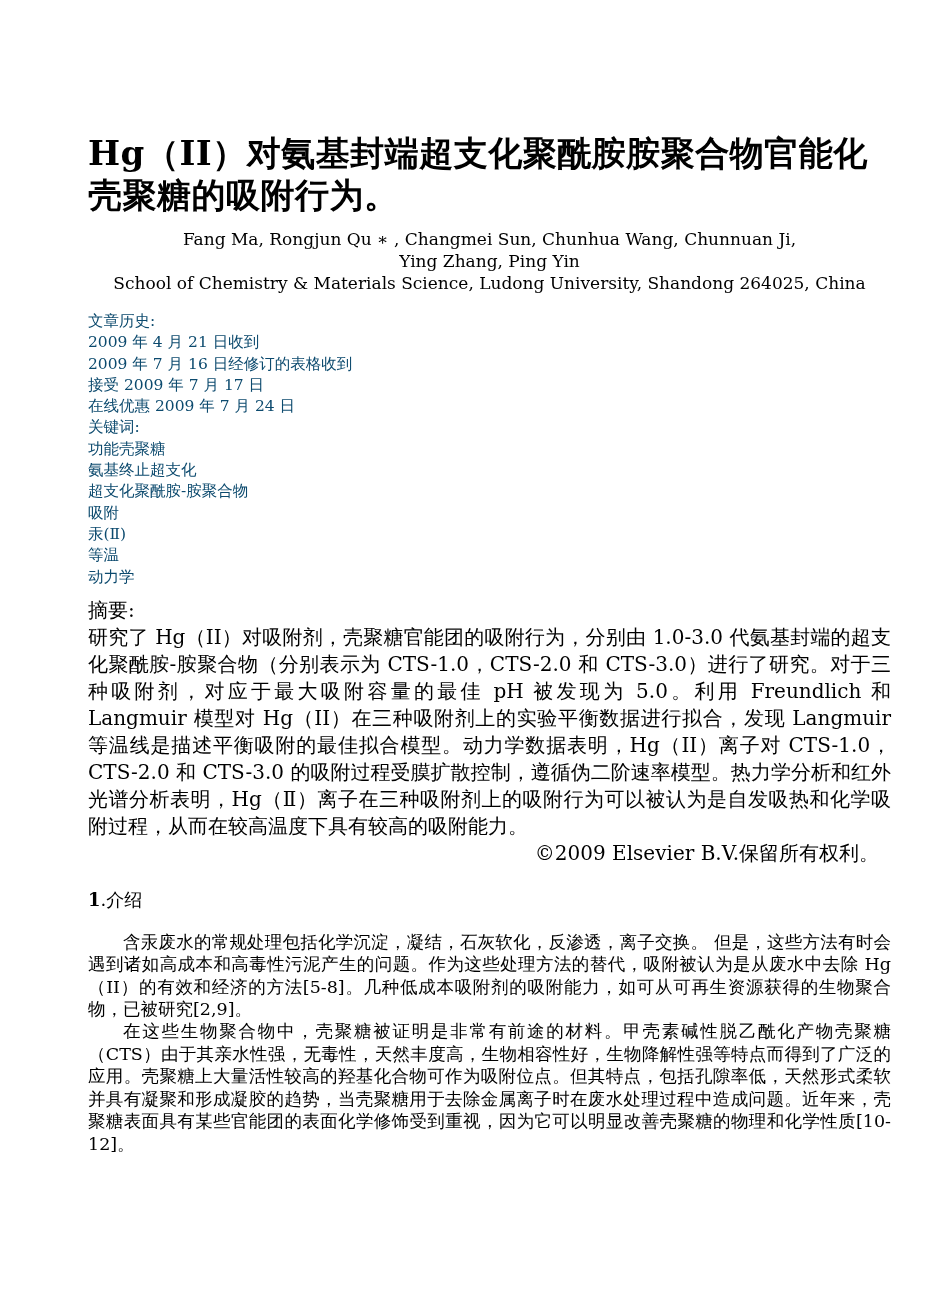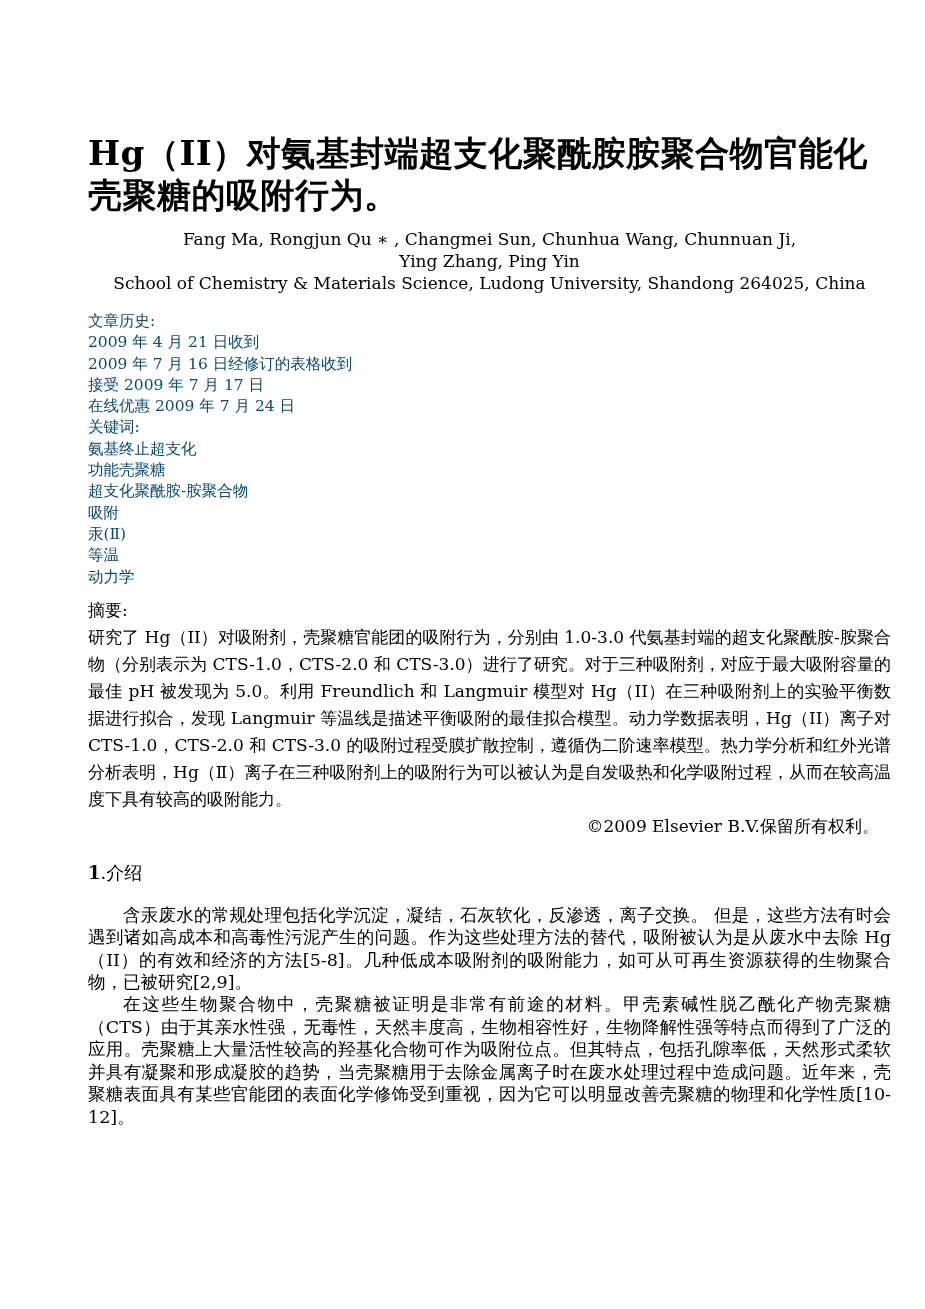--- a/index.html
+++ b/index.html
@@ -36,21 +36,21 @@
   .authors-block div { margin: 0; text-align: center; }
   .meta-block {
     margin-top: 17px;
     color: #0c4a6e;
     font-size: 15.5px;
     line-height: 21.3px;
   }
   .meta-block div { margin: 0; }
   .abstract-block {
     margin-top: 9px;
-    font-size: 17px;
+    font-size: 20px;
     line-height: 27px;
   }
   .abstract-text {
     margin: 0;
     text-align: justify;
     text-justify: inter-ideograph;
   }
   .copyright-line {
     margin: 0;
     text-align: right;
@@ -88,22 +88,22 @@
     <div>School of Chemistry &amp; Materials Science, Ludong University, Shandong 264025, China</div>
   </div>
 
   <div class="meta-block">
     <div>文章历史:</div>
     <div>2009 年 4 月 21 日收到</div>
     <div>2009 年 7 月 16 日经修订的表格收到</div>
     <div>接受 2009 年 7 月 17 日</div>
     <div>在线优惠 2009 年 7 月 24 日</div>
     <div>关键词:</div>
+    <div>功能壳聚糖</div>
     <div>氨基终止超支化</div>
-    <div>功能壳聚糖</div>
     <div>超支化聚酰胺-胺聚合物</div>
     <div>吸附</div>
     <div>汞(Ⅱ)</div>
     <div>等温</div>
     <div>动力学</div>
   </div>
 
   <div class="abstract-block">
     <div>摘要:</div>
     <p class="abstract-text">研究了 Hg（II）对吸附剂，壳聚糖官能团的吸附行为，分别由 1.0-3.0 代氨基封端的超支化聚酰胺-胺聚合物（分别表示为 CTS-1.0，CTS-2.0 和 CTS-3.0）进行了研究。对于三种吸附剂，对应于最大吸附容量的最佳 pH 被发现为 5.0。利用 Freundlich 和 Langmuir 模型对 Hg（II）在三种吸附剂上的实验平衡数据进行拟合，发现 Langmuir 等温线是描述平衡吸附的最佳拟合模型。动力学数据表明，Hg（II）离子对 CTS-1.0，CTS-2.0 和 CTS-3.0 的吸附过程受膜扩散控制，遵循伪二阶速率模型。热力学分析和红外光谱分析表明，Hg（Ⅱ）离子在三种吸附剂上的吸附行为可以被认为是自发吸热和化学吸附过程，从而在较高温度下具有较高的吸附能力。</p>

